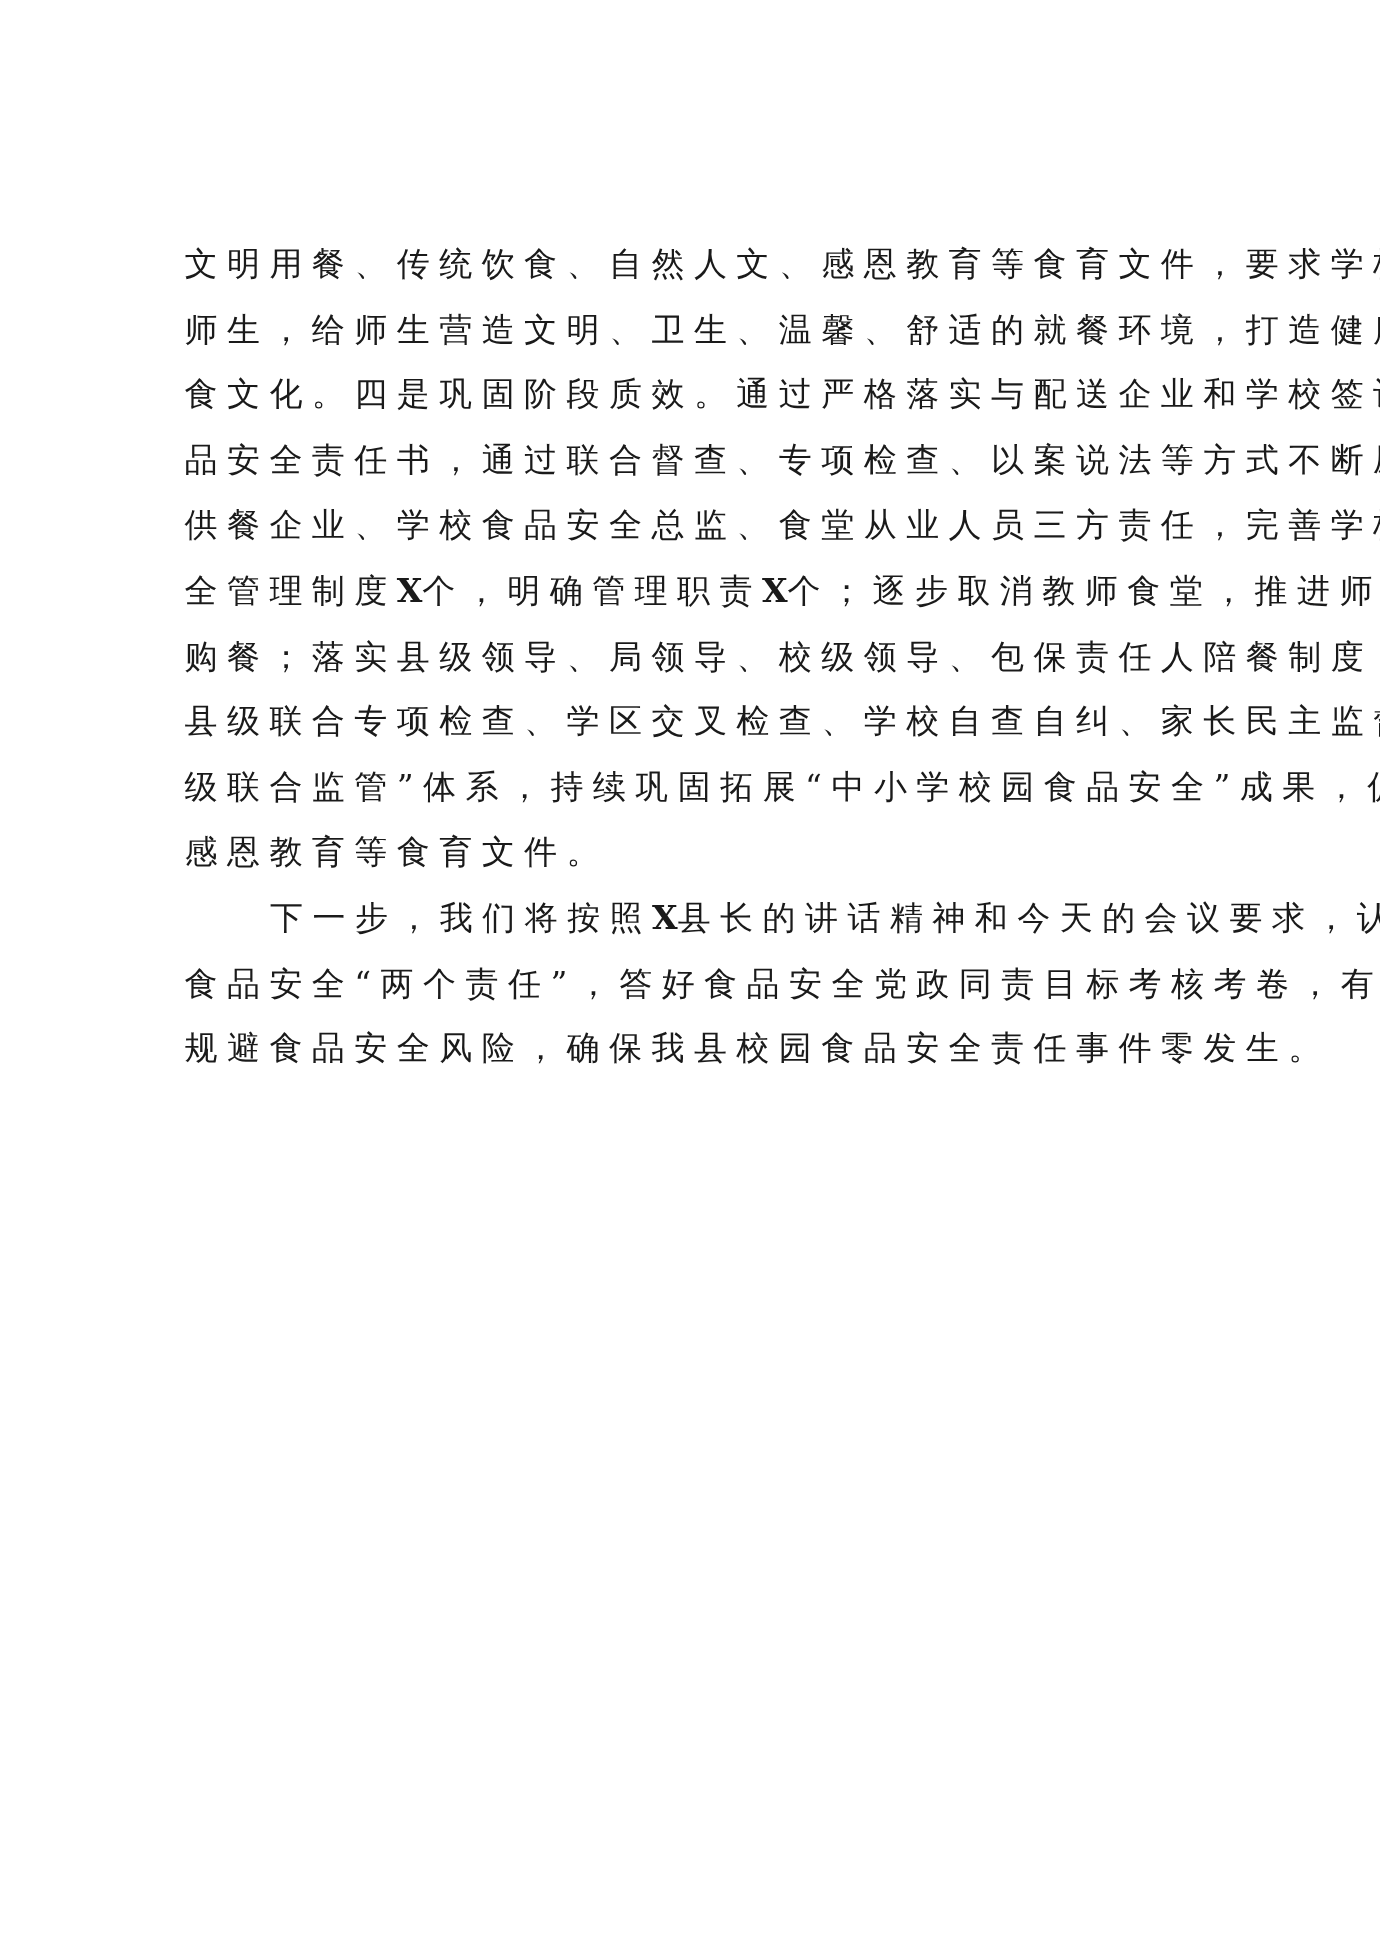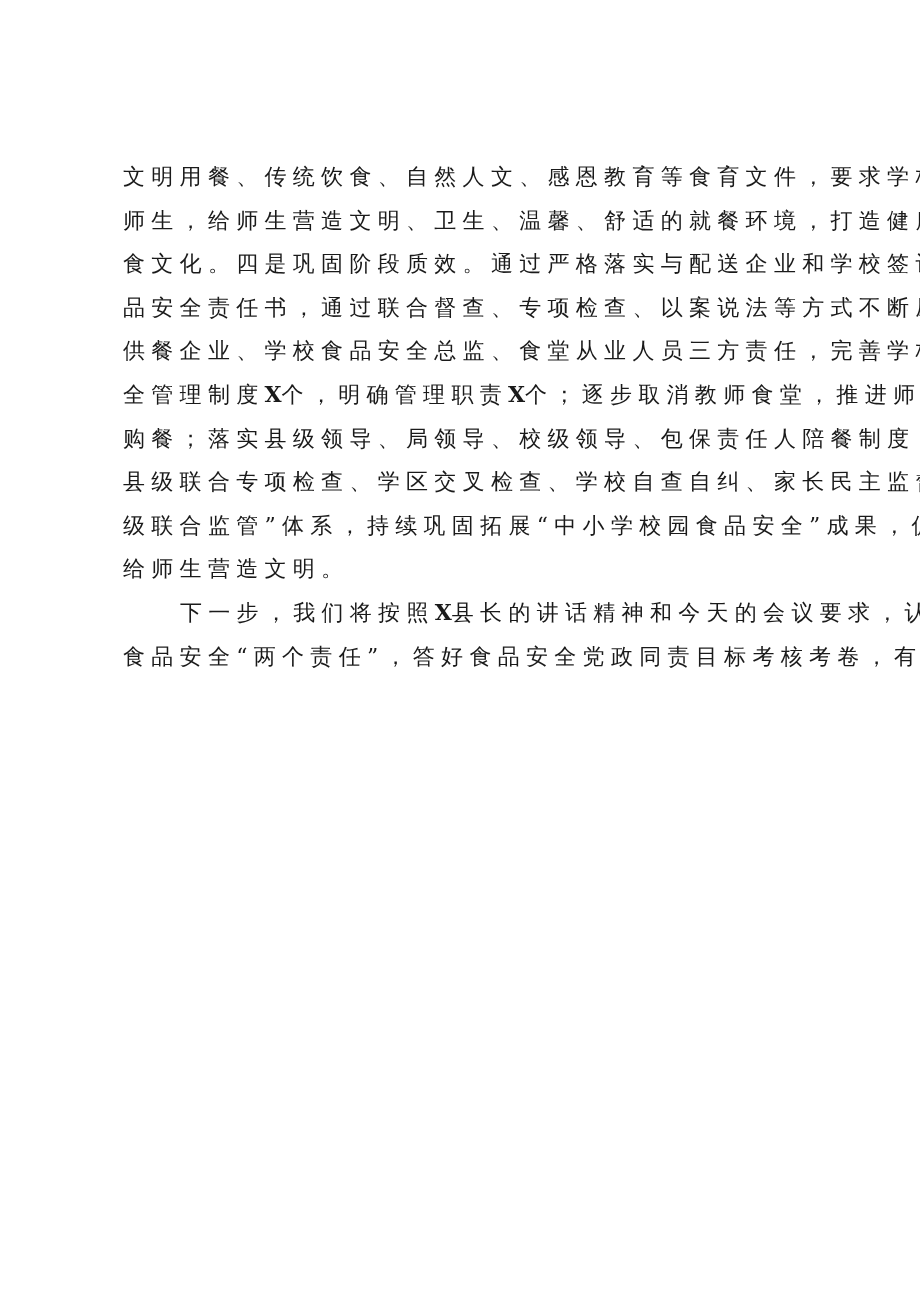--- a/index.html
+++ b/index.html
@@ -54,20 +54,21 @@
     <div class="paragraph">
       <span class="line">文明用餐、传统饮食、自然人文、感恩教育等食育文件，要求学校要关心</span>
       <span class="line">师生，给师生营造文明、卫生、温馨、舒适的就餐环境，打造健康向上饮</span>
       <span class="line">食文化。四是巩固阶段质效。通过严格落实与配送企业和学校签订食堂食</span>
       <span class="line">品安全责任书，通过联合督查、专项检查、以案说法等方式不断压紧压实</span>
       <span class="line">供餐企业、学校食品安全总监、食堂从业人员三方责任，完善学校食堂安</span>
       <span class="line">全管理制度<b class="bold-x">X</b>个，明确管理职责<b class="bold-x">X</b>个；逐步取消教师食堂，推进师生同食堂</span>
       <span class="line">购餐；落实县级领导、局领导、校级领导、包保责任人陪餐制度；建立起</span>
       <span class="line">县级联合专项检查、学区交叉检查、学校自查自纠、家长民主监督的“四</span>
       <span class="line">级联合监管”体系，持续巩固拓展“中小学校园食品安全”成果，促进各</span>
-      <span class="line">给师生营造文明。</span>
+      <span class="line">感恩教育等食育文件。</span>
     </div>
     <div class="paragraph">
       <span class="line para-indent">下一步，我们将按照<b class="bold-x">X</b>县长的讲话精神和今天的会议要求，认真落实</span>
       <span class="line">食品安全“两个责任”，答好食品安全党政同责目标考核考卷，有效防范</span>
+      <span class="line">规避食品安全风险，确保我县校园食品安全责任事件零发生。</span>
     </div>
   </div>
 </div>
 
 </body></html>

